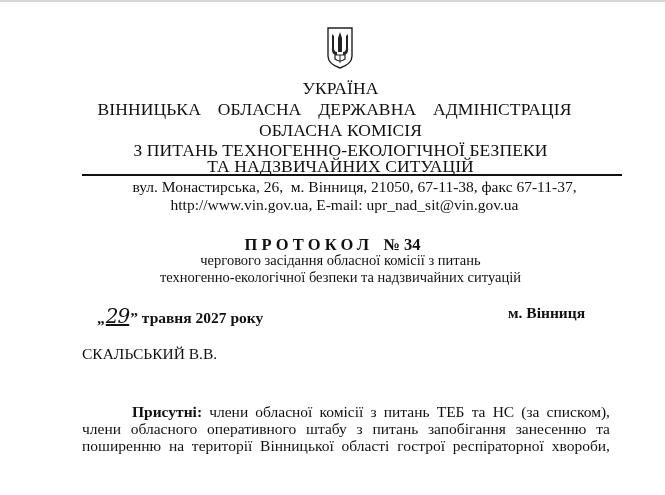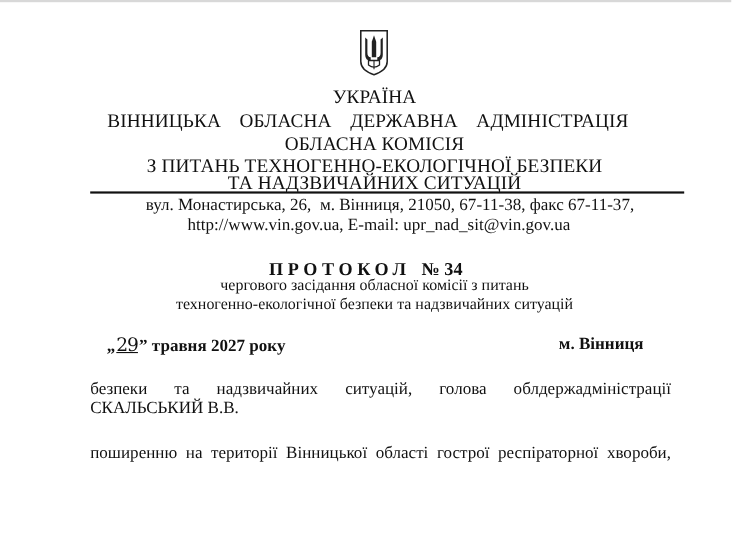--- a/index.html
+++ b/index.html
@@ -88,23 +88,24 @@
     .date {
       position: absolute;
       left: 97px;
       top: 304px;
       font-size: 15.5px;
       font-weight: bold;
       white-space: nowrap;
     }
     .date .hand {
       font-family: "DejaVu Serif", serif;
+      font-style: italic;
       font-weight: normal;
       text-decoration: underline;
-      font-size: 17px;
+      font-size: 20px;
       letter-spacing: -1px;
       padding: 0 1px;
     }
     .city {
       position: absolute;
       left: 508px;
       top: 304px;
       font-size: 15.5px;
       font-weight: bold;
       white-space: nowrap;
@@ -166,19 +167,20 @@
 </div>
 <div class="sub s1">чергового засідання обласної комісії з питань</div>
 <div class="sub s2">техногенно-екологічної безпеки та надзвичайних ситуацій</div>
 
 <div class="date">
   <span>„</span><span class="hand">29</span><span>”</span><span style="white-space:pre;"> травня 2027 року</span>
 </div>
 <div class="city">м. Вінниця</div>
 
 <div class="para p1">
-  <span class="line-just">безпеки та надзвичайних ситуацій, голова облдержадміністрації</span>
   <span class="line-left">СКАЛЬСЬКИЙ В.В.</span>
 </div>
 
 <div class="para p2">
+  <span class="line-just"><span class="indent"></span><span class="lbl">Присутні:</span> <span>члени обласної комісії з питань ТЕБ та НС (за списком),</span></span>
+  <span class="line-just">члени обласного оперативного штабу з питань запобігання занесенню та</span>
   <span class="line-just">поширенню на території Вінницької області гострої респіраторної хвороби,</span>
 </div>
 
 </body></html>

